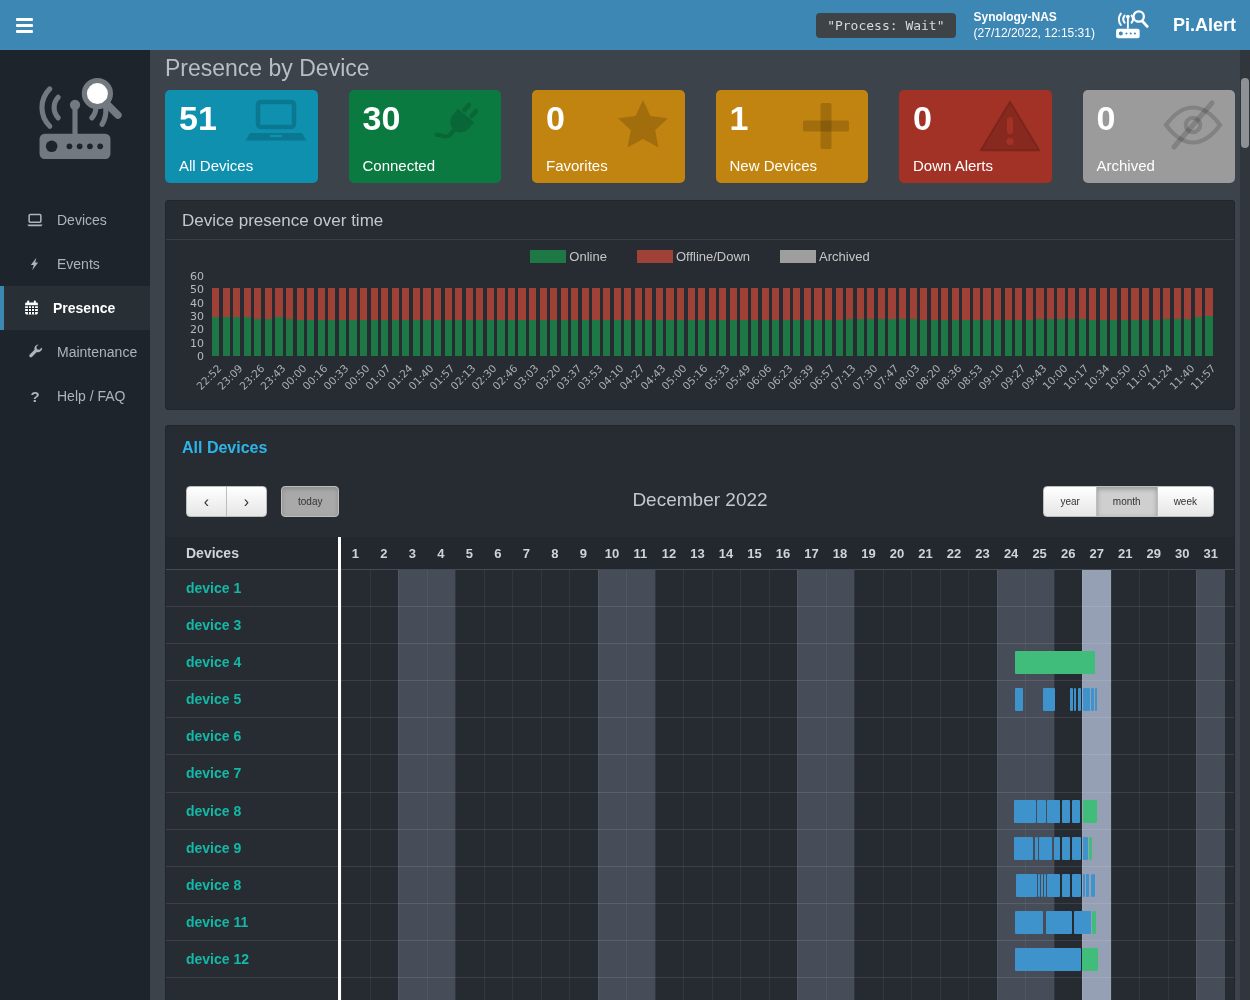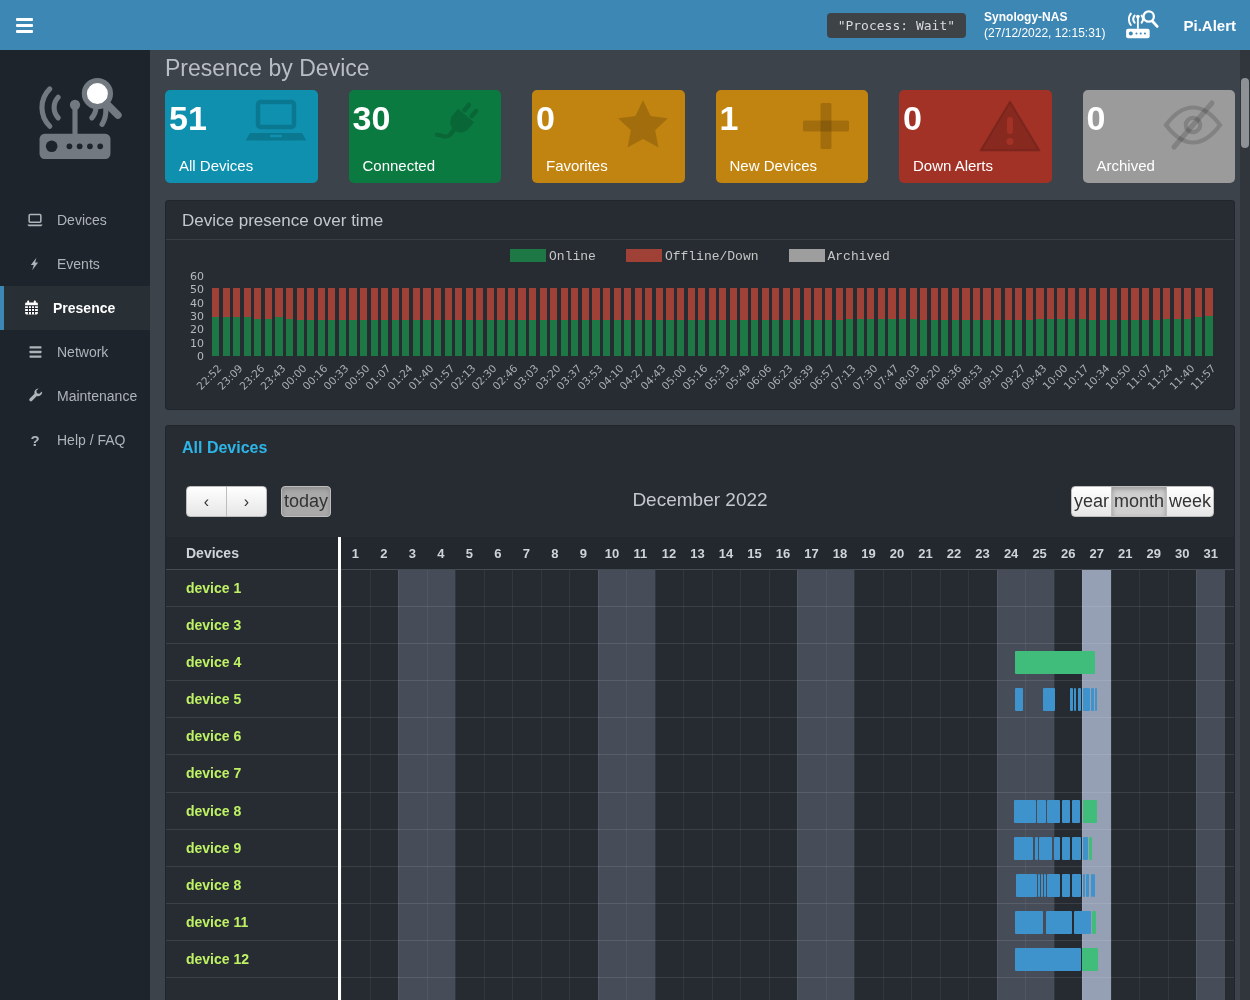--- a/index.html
+++ b/index.html
@@ -8,61 +8,61 @@
   
   .navbar { position:absolute; left:0; top:0; width:1250px; height:50px; background:#3d87b5; z-index:50; display:flex; align-items:center; }
   .brand { width:150px; height:50px; background:#336e96; color:#fff; display:flex; align-items:center; justify-content:center; font-size:20px; letter-spacing:.2px; }
   .brand b { font-weight:bold; }
   .hamburger { width:44px; height:50px; display:flex; flex-direction:column; justify-content:center; align-items:center; gap:3px; cursor:pointer; margin-left:2px; }
   .hamburger span { display:block; width:17px; height:3px; background:#fff; border-radius:1px; }
   .nav-right { margin-left:auto; display:flex; align-items:center; gap:18px; padding-right:14px; }
   .proc-badge { background:#3e4347; color:#d8dbdd; font-family:"DejaVu Sans Mono", monospace; font-size:13px; padding:5px 11px; border-radius:4px; }
   .host-info { color:#fff; font-size:12px; line-height:1.35; }
   .host-info .hn { font-weight:bold; }
-  .nav-brand2 { color:#fff; font-size:15px; font-weight:bold; }
+  .nav-brand2 { color:#fff; font-size:18px; font-weight:bold; }
 
   
   .sidebar { position:absolute; left:0; top:50px; width:150px; bottom:0; background:#1d242b; z-index:40; }
   .logo-wrap { height:140px; display:flex; align-items:center; justify-content:center; padding-top:6px; }
   .menu { margin-top:8px; }
   .menu-item { height:44px; display:flex; align-items:center; padding-left:22px; gap:13px; color:#aeb4b9; font-size:14px; cursor:pointer; border-left:4px solid transparent; }
   .menu-item .mi-icon { width:18px; height:20px; display:flex; align-items:center; justify-content:center; color:#aeb4b9; }
   .menu-item.active { background:rgba(255,255,255,.05); border-left:4px solid #3d87b5; color:#fff; font-weight:bold; padding-left:18px; }
   .menu-item.active .mi-icon { color:#fff; }
 
   
   .main { position:absolute; left:150px; top:50px; right:0; bottom:0; overflow:hidden; padding:0 15px; }
   .page-title { margin-top:5px; height:30px; font-size:23px; color:#b8bec4; font-weight:400; }
 
   
   .cards { margin-top:5px; display:flex; gap:31px; height:93px; }
-  .card { flex:1; border-radius:5px; position:relative; color:#fff; padding:10px 4px; cursor:pointer; overflow:hidden; }
+  .card { flex:1; border-radius:5px; position:relative; color:#fff; padding:10px 14px; cursor:pointer; overflow:hidden; }
   .card .num { font-size:34px; font-weight:bold; line-height:1.1; }
   .card .lbl { position:absolute; left:14px; bottom:9px; font-size:15px; }
   .card .cicon { position:absolute; right:10px; top:8px; width:64px; height:56px; color:rgba(0,0,0,.16); }
 
   
   .panel { background:#272c33; border:1px solid #21262c; border-radius:3px; }
   .chart-panel { margin-top:17px; height:210px; }
   .panel-head { padding:10px 16px 8px; font-size:17px; color:#c2c8cd; border-bottom:1px solid #373e46; }
   .legend { display:flex; justify-content:center; gap:30px; margin-top:8px; height:16px; align-items:center; }
-  .legend-item { display:flex; align-items:flex-start; gap:3px; font-family:Liberation Mono, monospace; font-size:13px; color:#c6c6c6; }
+  .legend-item { display:flex; align-items:center; gap:3px; font-family:Liberation Sans, sans-serif; font-size:13px; color:#c6c6c6; }
   .legend-swatch { width:36px; height:13px; }
   .chart-area { position:relative; margin:12px 18px 0 46px; height:80px; }
   .ytick { position:absolute; left:-42px; width:34px; text-align:right; font-family:"DejaVu Sans", sans-serif; font-size:11px; color:#b3b9be; }
   .cbar { position:absolute; bottom:0; }
   .xlabels { position:relative; margin:4px 18px 0 46px; height:44px; }
   .xlab { position:absolute; top:2px; width:0; }
   .xlab span { position:absolute; right:0; top:0; display:inline-block; white-space:nowrap; transform:rotate(-45deg); transform-origin:100% 0; font-family:"DejaVu Sans", sans-serif; font-size:10.5px; color:#a9afb5; }
 
   
   .cal-panel { margin-top:15px; height:600px; position:relative; overflow:hidden; }
   .cal-title { padding:13px 16px 0; font-size:16px; font-weight:bold; color:#2db5e8; }
   .toolbar { position:absolute; left:20px; right:20px; top:60px; height:31px; }
-  .fc-btn { height:31px; background:linear-gradient(#ffffff,#e6e6e6); border:1px solid #bdbdbd; color:#333; font-size:18px; font-family:"Liberation Sans", sans-serif; cursor:pointer; padding:0 2px; }
+  .fc-btn { height:31px; background:linear-gradient(#ffffff,#e6e6e6); border:1px solid #bdbdbd; color:#333; font-size:10px; font-family:"Liberation Sans", sans-serif; cursor:pointer; padding:0 16px; }
   .btn-group { position:absolute; display:flex; }
   .btn-group .fc-btn + .fc-btn { margin-left:-1px; }
   .btn-group .fc-btn:first-child { border-radius:4px 0 0 4px; }
   .btn-group .fc-btn:last-child { border-radius:0 4px 4px 0; }
   .grp-nav { left:0; }
   .grp-nav .fc-btn { width:41px; font-size:16px; padding:0; }
   .btn-today { position:absolute; left:95px; border-radius:4px; background:#a9a9a9; box-shadow:inset 0 2px 4px rgba(0,0,0,.18); }
   .fc-btn.active { background:#cfcfcf; box-shadow:inset 0 2px 5px rgba(0,0,0,.28); }
   .grp-views { right:0; }
   .cal-month-title { position:absolute; left:0; right:0; text-align:center; top:3px; font-size:19px; color:#c4c8cc; }
@@ -73,21 +73,21 @@
   .day-col { flex:1; border-left:1px solid rgba(255,255,255,.06); background:#262b31; }
   .day-col.weekend { background:#464d58; }
   .day-col.today { background:#96a0b4; }
   .cal-header { position:absolute; left:0; right:0; top:0; height:33px; background:#23282e; border-bottom:1px solid #454b53; z-index:2; }
   .devices-head { position:absolute; left:20px; top:0; line-height:33px; font-size:14px; font-weight:bold; color:#ced4da; }
   .day-nums { position:absolute; left:175px; top:0; width:884px; height:33px; display:flex; }
   .day-num { flex:1; text-align:center; line-height:33px; font-size:13px; font-weight:bold; color:#ced4da; }
   .vline { position:absolute; left:172px; top:0; bottom:0; width:3px; background:#fff; z-index:3; }
   .cal-rows { position:absolute; left:0; right:0; top:33px; bottom:0; z-index:1; }
   .cal-row { position:relative; height:37.1px; border-bottom:1px solid rgba(255,255,255,.10); }
-  .dev-link { position:absolute; left:20px; top:0; line-height:37px; font-size:14px; font-weight:bold; color:#bef264; text-decoration:none; cursor:pointer; }
+  .dev-link { position:absolute; left:20px; top:0; line-height:37px; font-size:14px; font-weight:bold; color:#14b8a6; text-decoration:none; cursor:pointer; }
   .tl-bar { position:absolute; top:7px; height:23px; border-radius:1px; cursor:pointer; }
 
   
   .scrollbar { position:absolute; right:0; top:50px; bottom:0; width:10px; background:#31363c; z-index:60; }
   .scroll-thumb { position:absolute; left:1px; width:8px; top:28px; height:70px; background:#8e9296; border-radius:4px; cursor:pointer; }
 </style>
 </head>
 <body>
 
 <div class="navbar">
@@ -164,30 +164,20 @@
           <svg width="17" height="18" viewBox="0 0 20 20" fill="currentColor">
             <rect x="2.5" y="3.5" width="15" height="14" rx="1.5"></rect>
             <rect x="5" y="1.3" width="2.2" height="4" rx=".8"></rect>
             <rect x="12.8" y="1.3" width="2.2" height="4" rx=".8"></rect>
             <g stroke="#1d242b" stroke-width="1.2" fill="none">
               <path d="M2.5 7.3h15M6.4 7.3v10.2M10 7.3v10.2M13.6 7.3v10.2M2.5 10.7h15M2.5 14.1h15"></path>
             </g>
           </svg>
         </span>
         <span>Presence</span>
-      </div>
-      <div class="menu-item">
-        <span class="mi-icon">
-          <svg width="17" height="18" viewBox="0 0 20 20" fill="currentColor">
-            <rect x="3" y="3.2" width="14" height="2.8" rx=".5"></rect>
-            <rect x="3" y="8.6" width="14" height="2.8" rx=".5"></rect>
-            <rect x="3" y="14" width="14" height="2.8" rx=".5"></rect>
-          </svg>
-        </span>
-        <span>Network</span>
       </div>
       <div class="menu-item">
         <span class="mi-icon">
           <svg width="17" height="18" viewBox="0 0 20 20" fill="currentColor">
             <path d="M17.8 5.2a4.9 4.9 0 0 1-6.2 4.9l-5.8 5.8a2 2 0 0 1-2.8-2.8l5.8-5.8A4.9 4.9 0 0 1 13.7 1.1L11 3.8l.7 2.9 2.9.7 2.7-2.7c.3.7.5 1.6.5 2.5z"></path>
           </svg>
         </span>
         <span>Maintenance</span>
       </div>
       <div class="menu-item">

